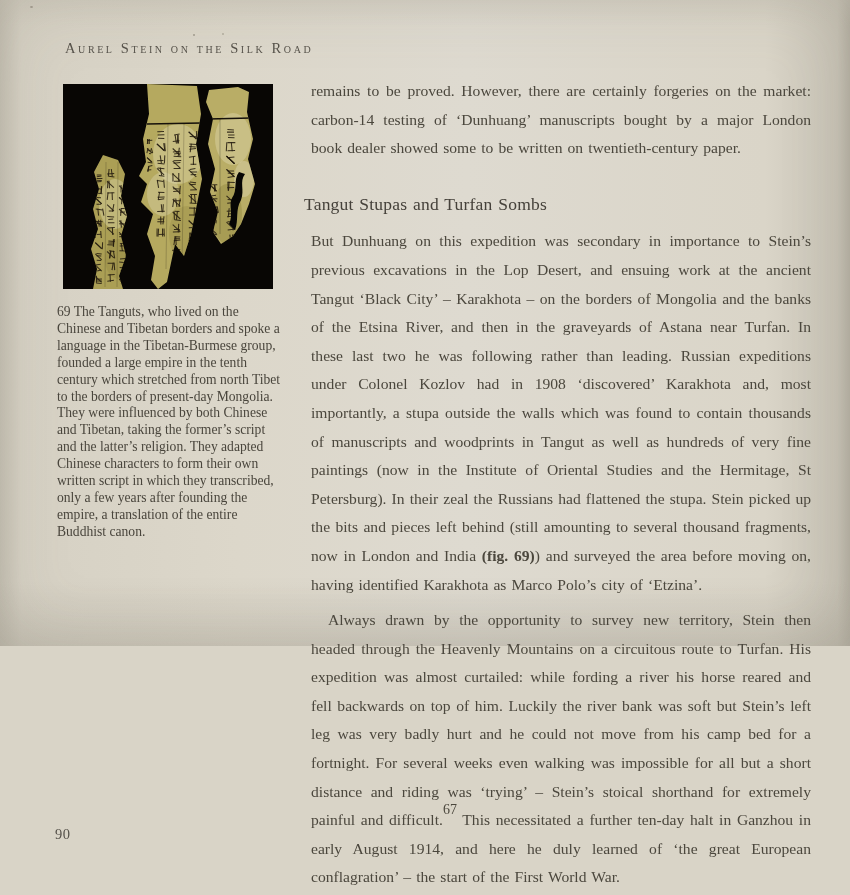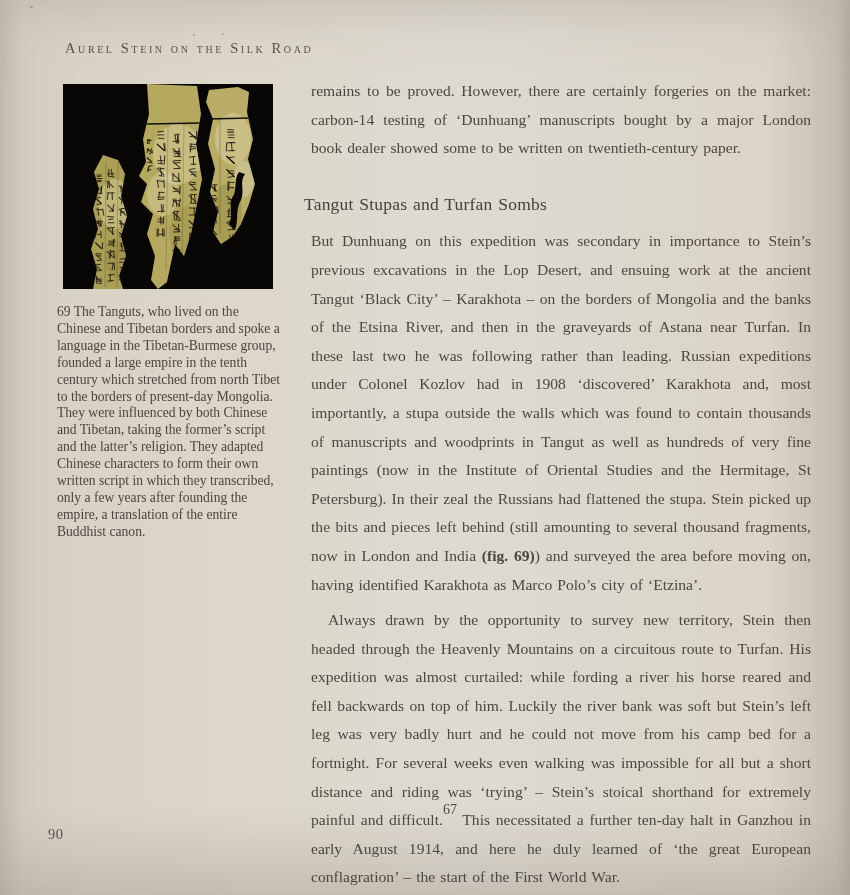--- a/index.html
+++ b/index.html
@@ -3,21 +3,21 @@
 <meta charset="utf-8">
 <style>
   html,body{margin:0;padding:0;}
   body{
     width:850px;height:895px;
     font-family:"Liberation Serif", serif;
     background:#d9d4c7;
     overflow:hidden;
   }
   .page{
-    position:relative;width:850px;height:895px;
+    position:relative;width:850px;height:646px;
     background:
       linear-gradient(180deg, rgba(200,195,182,.35) 0%, rgba(0,0,0,0) 4%, rgba(0,0,0,0) 90%, rgba(178,173,160,.4) 100%),
       linear-gradient(90deg, #c6c1b4 0%, #d6d1c4 2.5%, #dcd7ca 28%, #dedad0 55%, #dad5c8 90%, #c8c3b6 98.5%, #b7b2a5 100%);
     box-shadow: inset 0 0 70px rgba(110,105,90,.18);
   }
   .running-head{
     position:absolute;left:65px;top:40px;
     font-variant:small-caps;
     font-size:14.5px;letter-spacing:2.6px;
     color:#56524a;
@@ -39,21 +39,21 @@
   .body-col p{margin:7px;}
   .section-heading{
     margin:27px 0 9px 0;
     font-size:17.5px;font-weight:500;
     letter-spacing:.2px;color:#45413a;text-align:left;
   }
   .indent{text-indent:17px;}
   .figref{font-weight:bold;}
   sup.note{font-size:14px;line-height:0;position:relative;top:-5px;}
   .page-number{
-    position:absolute;left:48px;top:826px;
+    position:absolute;left:55px;top:826px;
     font-size:14.5px;color:#55514a;letter-spacing:.5px;
   }
   .speck{position:absolute;border-radius:50%;background:#6a6456;}
   .sp1{left:30px;top:6px;width:3px;height:2px;opacity:.45;}
   .sp2{left:193px;top:34px;width:2px;height:2px;opacity:.5;}
   .sp3{left:222px;top:33px;width:2px;height:1.5px;opacity:.35;}
 </style>
 </head>
 <body>
 

